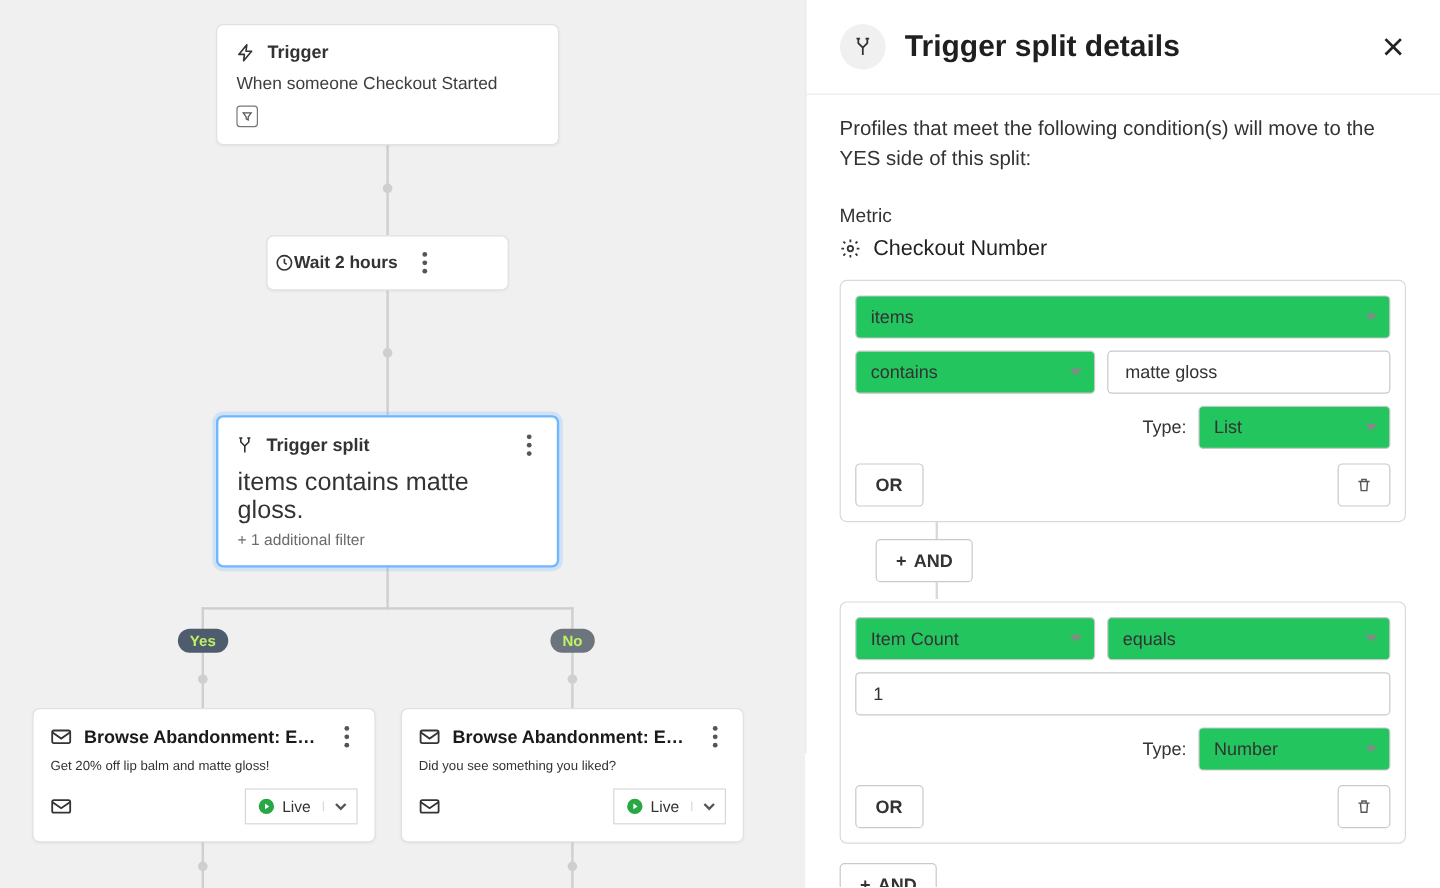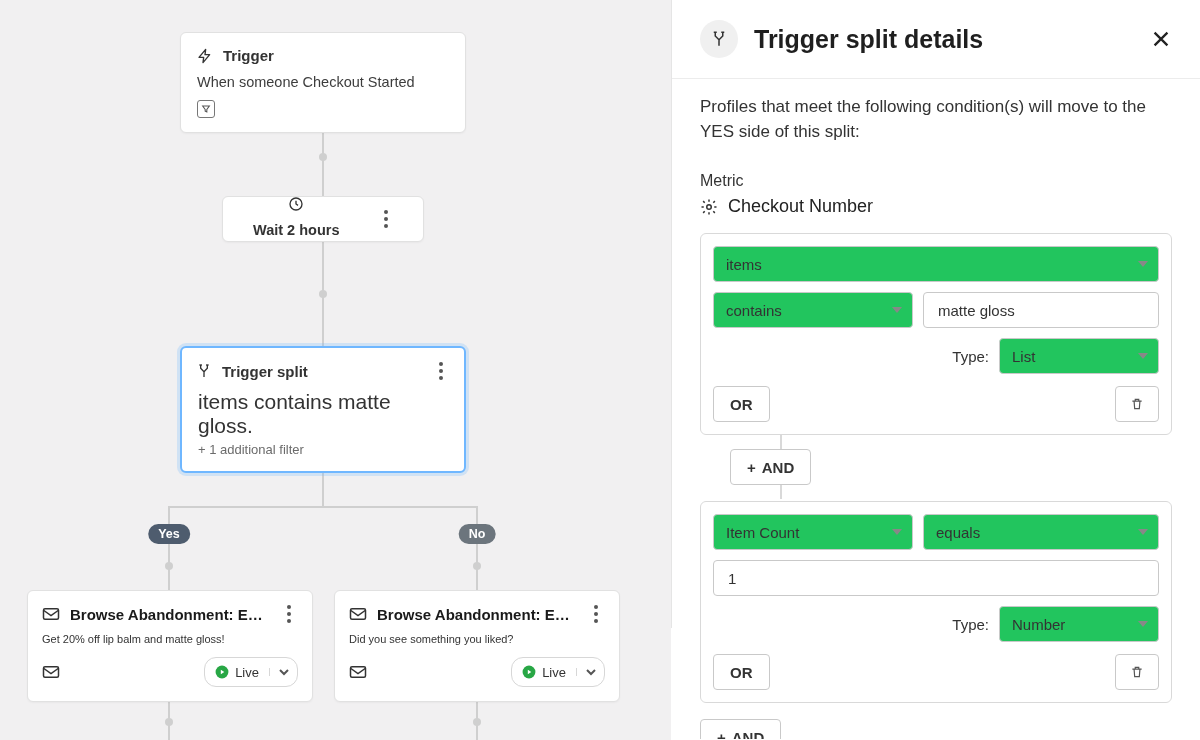--- a/index.html
+++ b/index.html
@@ -8,42 +8,42 @@
   .canvas { position:relative; width:671px; height:740px; background:#f1f0f1; overflow:hidden; }
   .panel  { position:relative; width:529px; height:628px; background:#fff; border-left:1px solid #e5e5e5;}
 
   .card { position:absolute; background:#fff; border:1px solid #e1e1e1; border-radius:6px; box-shadow:0 1px 2px rgba(0,0,0,0.04);}
   .card .body { padding:14px 16px; }
   .card .title-row { display:flex; align-items:center; gap:10px; font-weight:600; font-size:15px; color:#333;}
   .card .desc { font-size:14.5px; color:#3d3d3d; margin-top:10px;}
   .card .sub  { font-size:13px; color:#6b6b6b; margin-top:4px;}
 
   .wait-card { display:flex; align-items:center; }
-  .wait-card .inner { display:flex; align-items:center; gap:10px; padding:0 30px; height:46px; font-size:14.5px; font-weight:600; color:#333;flex-direction:column;}
+  .wait-card .inner { display:flex; align-items:center; gap:0; padding:0 6px; height:46px; font-size:14.5px; font-weight:600; color:#333;}
   .wait-card .kebab-zone { width:34px; height:46px; display:flex; align-items:center; justify-content:center; }
 
   .kebab { width:18px; display:flex; flex-direction:column; align-items:center; gap:3px; cursor:pointer;}
   .kebab span { width:4px; height:4px; border-radius:50%; background:#555;}
 
   .split-card { border:2px solid #6fb7ff; box-shadow:0 0 0 3px rgba(111,183,255,0.25);}
   .split-head { display:flex; align-items:center; justify-content:space-between; padding:14px 14px 0 14px;}
 
   .email-head { display:flex; align-items:center; gap:10px; padding:14px 14px 0 14px;}
   .email-head .ttl { font-weight:600; font-size:15px; flex:1; white-space:nowrap; overflow:hidden; text-overflow:ellipsis;}
   .email-head .kebab-slot { width:18px;}
   .email-desc { padding:10px 14px 0 14px; font-size:11px; color:#333;}
   .email-foot { display:flex; align-items:center; justify-content:space-between; padding:12px 14px 14px;}
-  .status-pill { display:flex; align-items:center; height:30px; border:1px solid #d7d7d7; border-radius:12px; overflow:hidden; background:#fff;}
+  .status-pill { display:flex; align-items:center; height:30px; border:1px solid #d7d7d7; border-radius:0; overflow:hidden; background:#fff;}
   .status-pill .lbl { display:flex; align-items:center; gap:6px; padding:0 10px; font-size:13px; color:#333;}
   .status-pill .dd  { width:28px; border-left:1px solid #d7d7d7; display:flex; align-items:center; justify-content:center;}
   .play-green svg { display:block;}
 
   .connector { position:absolute; background:#cfcfcf; }
   .dot { position:absolute; width:8px; height:8px; border-radius:50%; background:#cfcfcf; transform:translate(-50%,-50%);}
-  .pill { position:absolute; transform:translateX(-50%); font-size:12.5px; font-weight:600; color:#ffffff; padding:3px 10px; border-radius:11px;}
+  .pill { position:absolute; transform:translateX(-50%); font-size:12.5px; font-weight:600; color:#bef264; padding:3px 10px; border-radius:11px;}
   .pill.yes{ background:#4e5c6e;}
   .pill.no { background:#6c757d;}
 
   .filter-icon-box { width:18px; height:18px; border:1.5px solid #777; border-radius:3px; display:flex; align-items:center; justify-content:center;}
   .filter-icon-box svg{display:block;}
 
   
   .panel-header{ display:flex; align-items:center; gap:16px; padding:20px 28px; border-bottom:1px solid #ececec;}
   .icobox{width:38px;height:38px;border-radius:50%;background:#f0f0f0;display:flex;align-items:center;justify-content:center;}
   .panel-title{font-size:25px; font-weight:600; color:#1f1f1f; flex:1;}
@@ -91,21 +91,21 @@
   <div class="dot" style="left:169px; top:566px;"></div>
   <div class="dot" style="left:477px; top:566px;"></div>
   <div class="connector" style="left:168px; top:700px; width:2px; height:40px;"></div>
   <div class="connector" style="left:476px; top:700px; width:2px; height:40px;"></div>
   <div class="dot" style="left:169px; top:722px;"></div>
   <div class="dot" style="left:477px; top:722px;"></div>
 
   <div class="pill yes" style="left:169px; top:524px;"><span>Yes</span></div>
   <div class="pill no" style="left:477px; top:524px;"><span>No</span></div>
 
-  <div class="card" style="left:180px; top:32px; width:286px;">
+  <div class="card" style="left:180px; top:20px; width:286px;">
     <div class="body">
       <div class="title-row">
         <span>
           <svg width="16" height="16" viewBox="0 0 24 24" fill="none" stroke="#333" stroke-width="2" stroke-linejoin="round">
               <path d="M13 2 3 14h7l-1 8 10-12h-7l1-8z"></path>
             </svg>
         </span>
         <span>Trigger</span>
       </div>
       <div class="desc">When someone Checkout Started</div>

